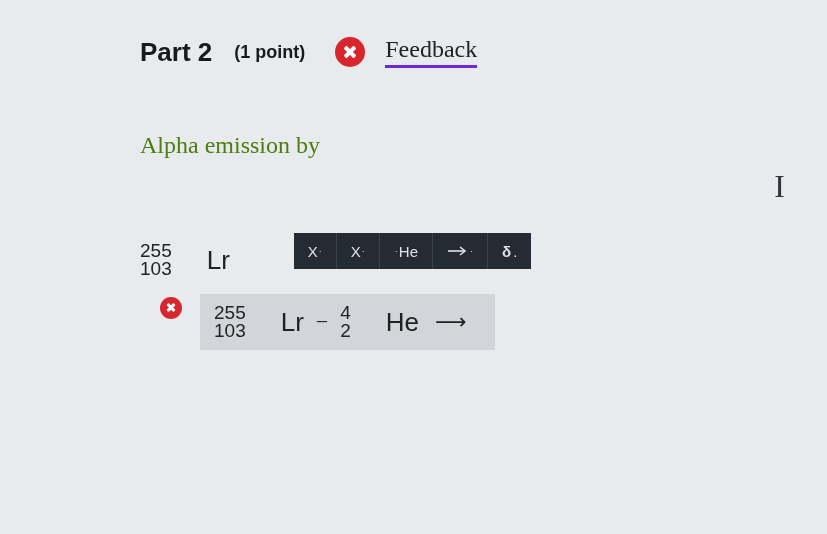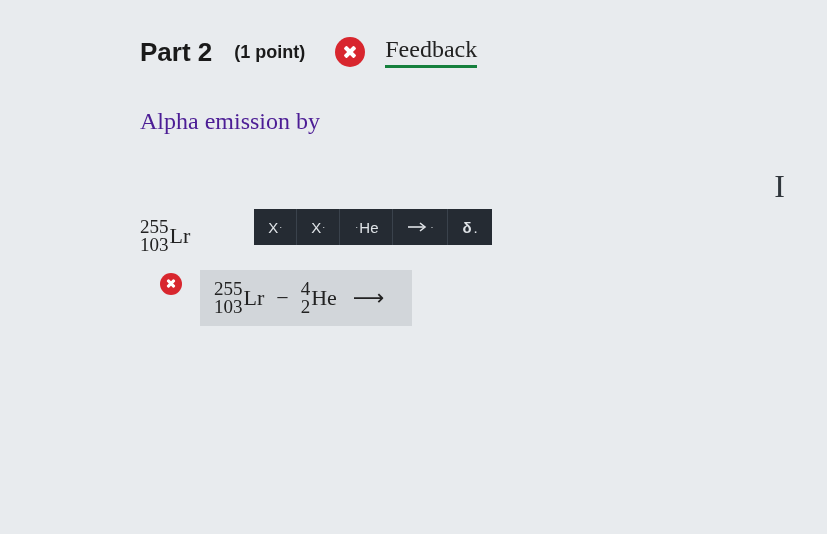--- a/index.html
+++ b/index.html
@@ -12,21 +12,21 @@
     overflow: hidden;
     position: relative;
   }
   .content {
     padding: 36px 130px 0 140px;
   }
   .header-row {
     display: flex;
     align-items: center;
     gap: 14px;
-    margin-bottom: 40px;
+    margin-bottom: 64px;
   }
   .part-title {
     font-weight: 700;
     font-size: 26px;
     font-family: Verdana, Arial, sans-serif;
     color: #1a1a1a;
   }
   .points {
     font-weight: 700;
     font-size: 18px;
@@ -55,47 +55,48 @@
     border-radius: 1px;
   }
   .red-circle::before { transform: rotate(45deg); }
   .red-circle::after  { transform: rotate(-45deg); }
   .red-circle.small { width: 22px; height: 22px; }
   .red-circle.small::before, .red-circle.small::after { width: 10px; height: 3px; }
   .feedback-link {
     font-size: 24px;
     color: #222;
     text-decoration: none;
-    border-bottom: 3px solid #15803d;
+    border-bottom: 3px solid #6d28d9;
     padding-bottom: 2px;
     margin-left: 6px;
     font-family: Georgia, serif;
   }
   .prompt {
     font-size: 24px;
-    color: #4c1d95;
+    color: #4d7c0f;
     margin-bottom: 4px;
   }
   .isotope {
     display: inline-flex;
     align-items: center;
-    font-family: Liberation Serif, serif;
+    font-family: Liberation Sans, sans-serif;
     text-align: right;
   }
   .stack {
     display: inline-flex;
     flex-direction: column;
     align-items: flex-end;
     line-height: 0.95;
     font-size: 19px;
     margin-right: 1px;
   }
   .sym {
-    font-size: 22px;
+    font-size: 26px;
     line-height: 1;
+    margin-left: 34px;
   }
   .question-isotope { margin-left: 0; }
 
   .cursor {
     position: absolute;
     right: 42px;
     top: 168px;
     font-size: 32px;
     font-family: 'Times New Roman', serif;
     color: #30363c;

